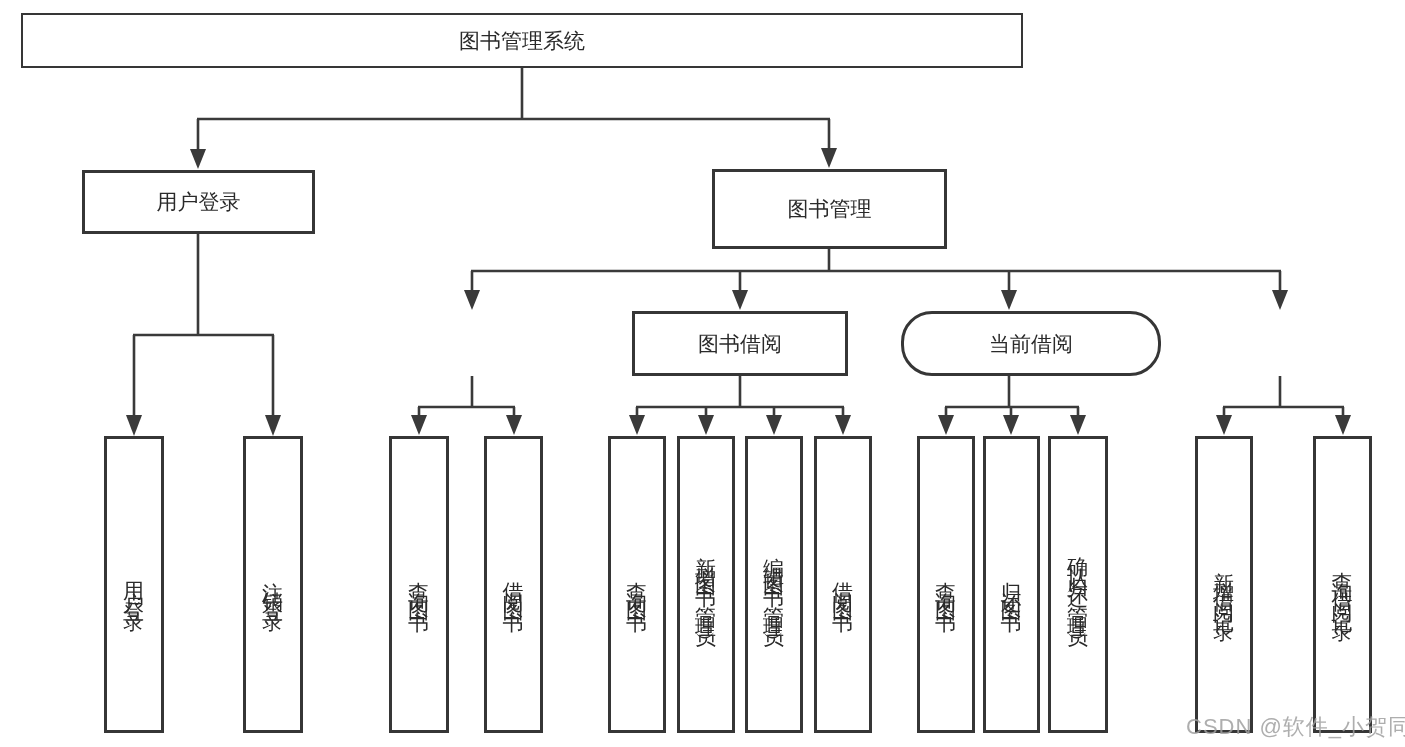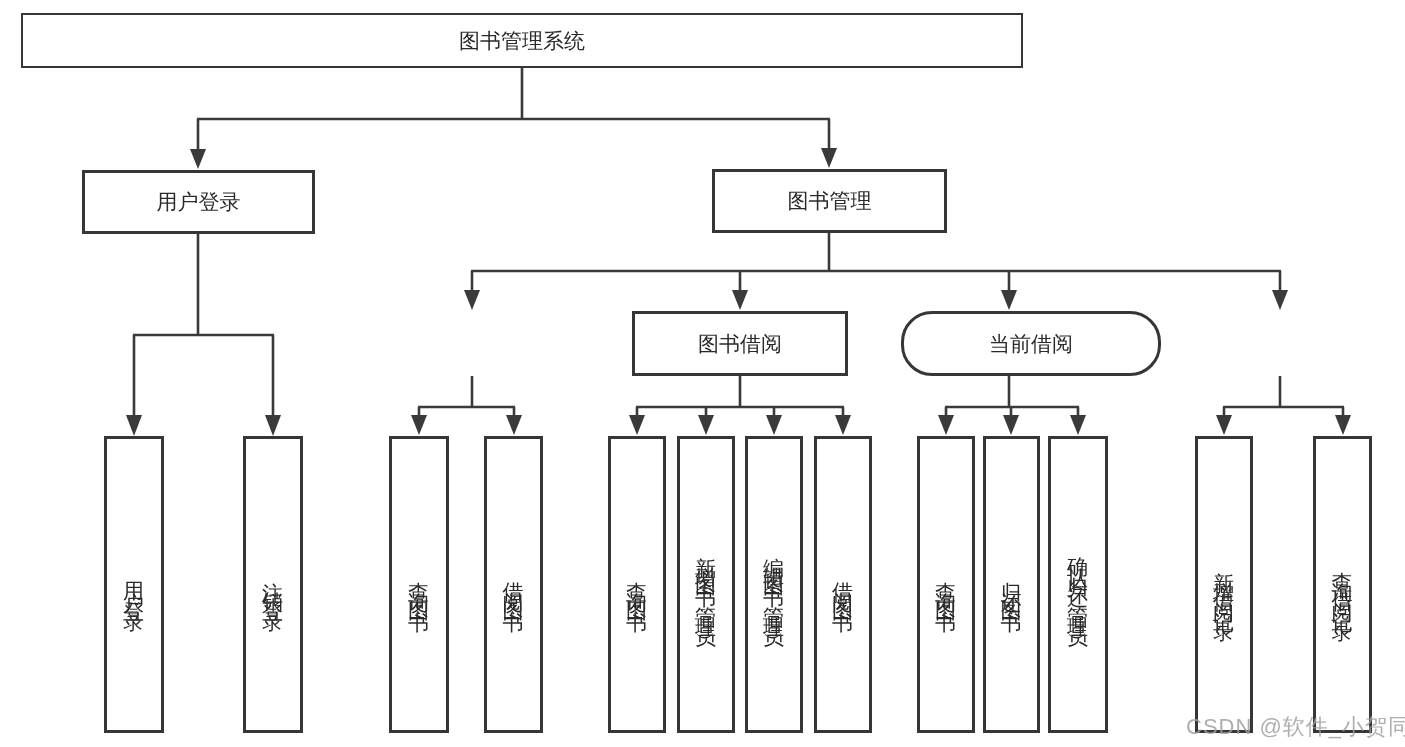--- a/index.html
+++ b/index.html
@@ -83,21 +83,21 @@
     </g>
   </svg>
 
   <div class="box root" style="left:21px; top:13px; width:1002px; height:55px;">
     <span>图书管理系统</span>
   </div>
 
   <div class="box" style="left:82px; top:170px; width:233px; height:64px;">
     <span>用户登录</span>
   </div>
-  <div class="box" style="left:712px; top:169px; width:235px; height:64px;">
+  <div class="box" style="left:712px; top:169px; width:235px; height:80px;">
     <span>图书管理</span>
   </div>
 
   <div class="box" style="left:632px; top:311px; width:216px; height:65px;">
     <span>图书借阅</span>
   </div>
   <div class="box" style="left:901px; top:311px; width:260px; height:65px;border-radius:31px;">
     <span>当前借阅</span>
   </div>
 

